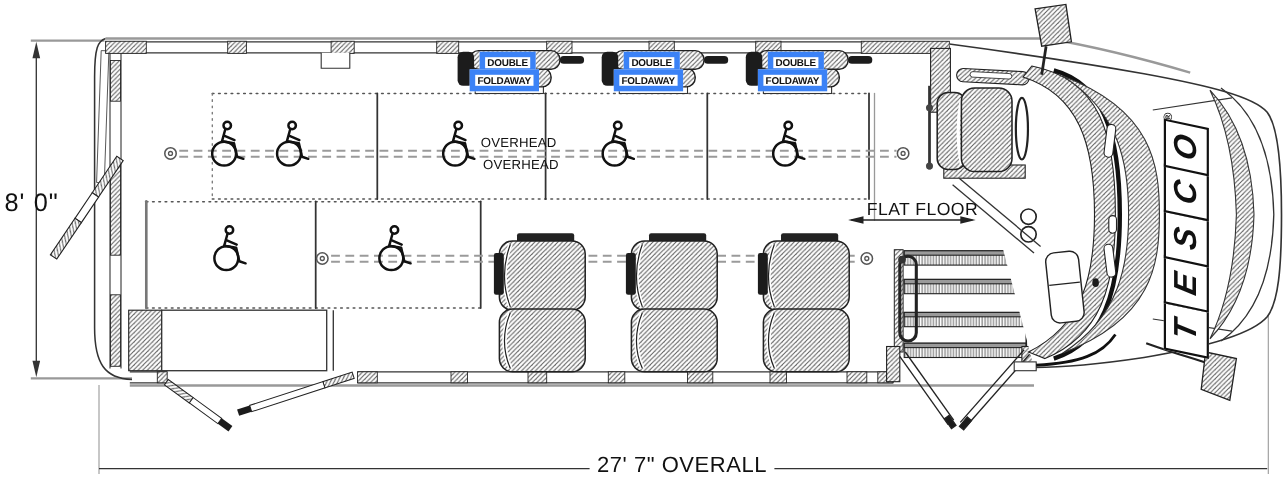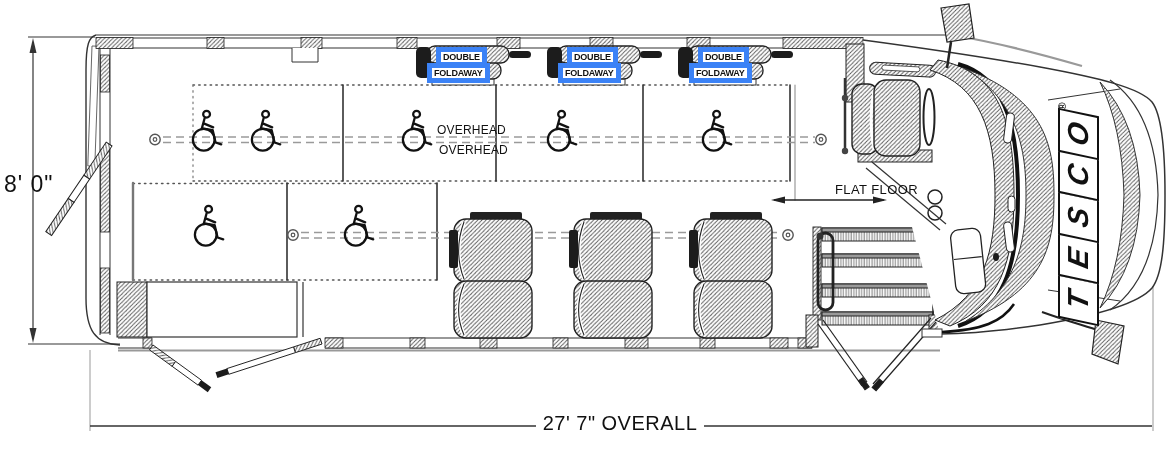--- a/index.html
+++ b/index.html
@@ -2,21 +2,21 @@
 <html><head>
 <meta charset="utf-8">
 <style>
   html,body{margin:0;padding:0;background:#fff;}
   .stage{position:relative;width:1170px;height:457px;background:#fff;overflow:hidden;
          font-family:"Liberation Sans",sans-serif;color:#111;}
   .stage svg{position:absolute;left:0;top:0;}
   .lbl{position:absolute;white-space:nowrap;color:#111;}
   .dim-h{left:4px;top:171px;font-size:23px;letter-spacing:1px;}
   .dim-l{left:540px;top:412px;width:160px;text-align:center;font-size:20px;letter-spacing:.5px;}
-  .flat-floor{left:835px;top:182px;font-size:13px;letter-spacing:.4px;}
+  .flat-floor{left:788px;top:182px;font-size:16px;letter-spacing:.4px;}
   .handrail{font-size:12px;letter-spacing:.2px;line-height:10px;}
   .hr1{left:437px;top:125px;} .hr2{left:439px;top:145px;}
   .fold-lbl{font-size:9px;font-weight:bold;letter-spacing:-.2px;line-height:10px;
             border:5px solid #3b82f6;background:#fff;padding:0 2px;}
   .brand-wrap{position:absolute;left:1058px;top:322px;width:252px;height:42px;
               transform:rotate(-90deg);transform-origin:0 0;display:flex;align-items:flex-start;}
   .brand-letters{display:flex;}
   .bl{display:flex;align-items:center;justify-content:center;width:40px;height:37px;
       border:2.5px solid #111;margin-right:-2.5px;background:#fff;transform:skewX(-12deg);
       font-style:italic;font-weight:bold;font-size:29px;color:#111;}

